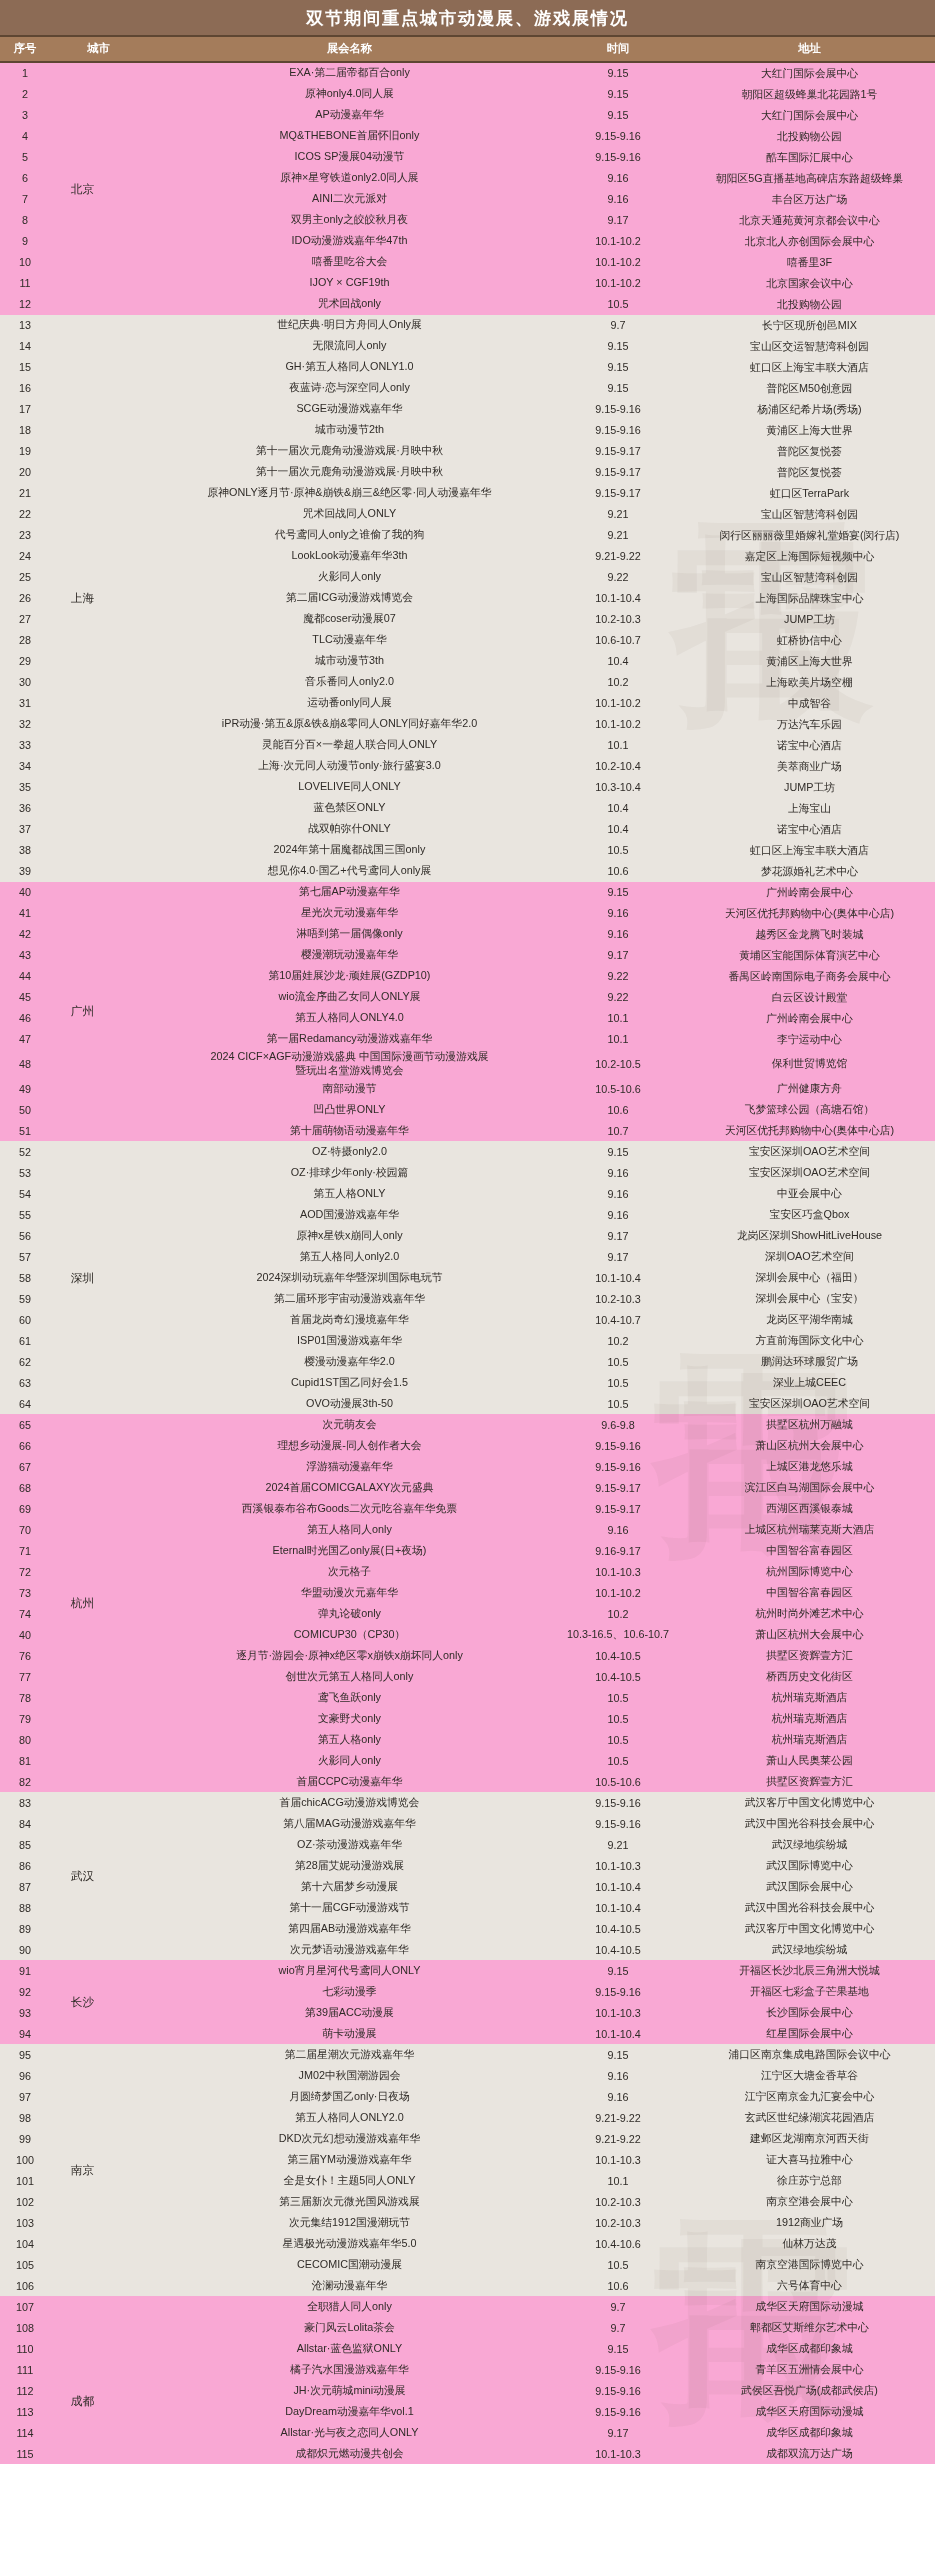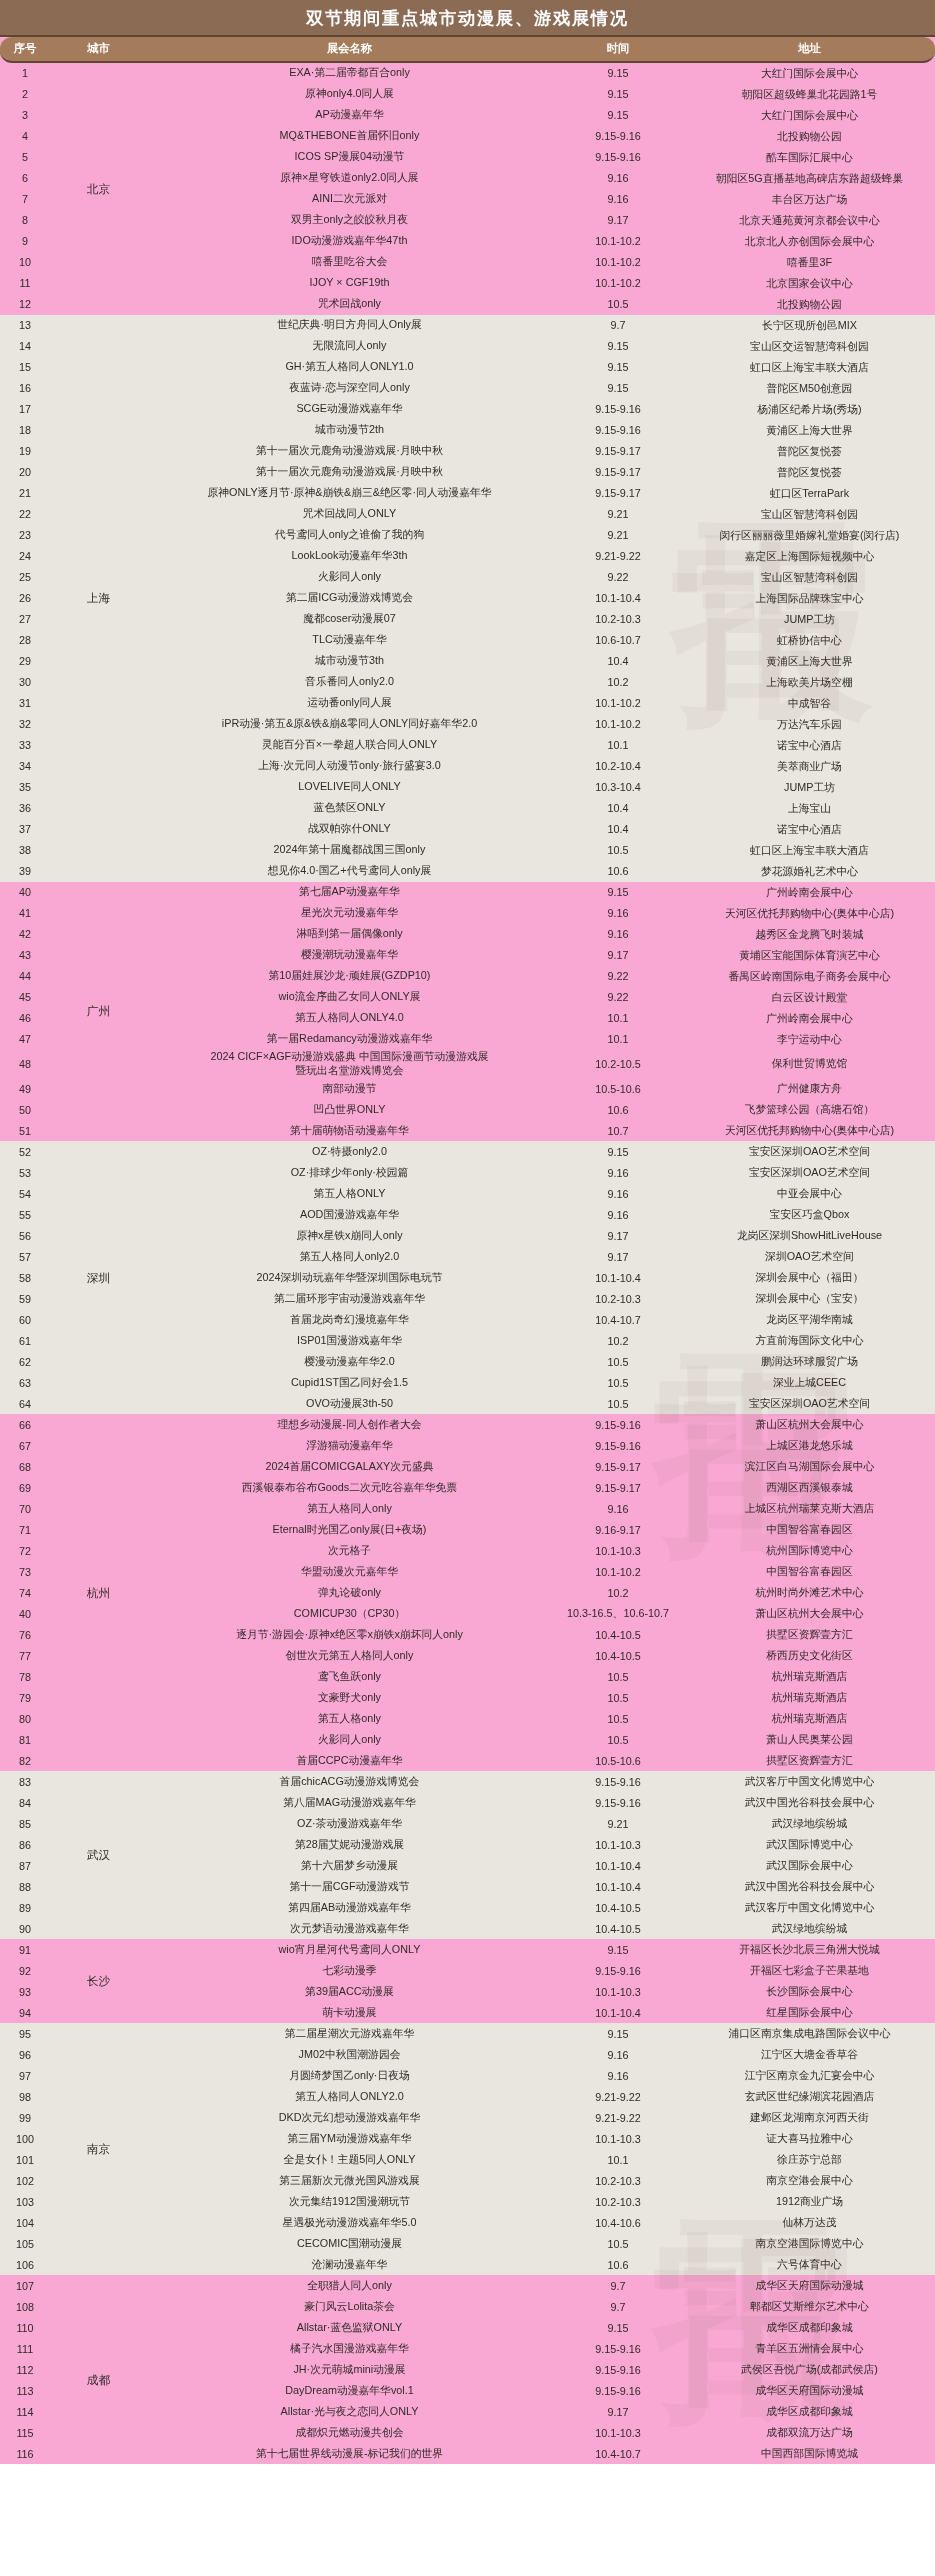--- a/index.html
+++ b/index.html
@@ -12,27 +12,27 @@
   .titlebar{
     background:#8c6b55;color:#ffffff;text-align:center;
     padding:6px 0 5.2px;border-bottom:2.6px solid #5e4632;flex:0 0 auto;
   }
   .title{font-size:17.3px;font-weight:bold;letter-spacing:1.7px;}
   .subtitle{font-size:9.5px;margin-top:3.5px;color:#f3e9df;letter-spacing:0.9px;}
   .thead{
     display:grid;grid-template-columns:50px 97px 405px 132px 1fr;
     background:#a47c5b;color:#ffffff;font-weight:bold;font-size:11.3px;
     border-bottom:2.6px solid #5e4632;height:23.4px;align-items:center;
-    text-align:center;flex:0 0 auto;border-radius:12px;
+    text-align:center;flex:0 0 auto;
   }
   .tbody{flex:1 1 auto;display:flex;flex-direction:column;position:relative;}
   .group{position:relative;flex:0 0 auto;}
   .group.shaded{background:#e9e5df;}
   .city-cell{
-    position:absolute;left:50px;top:50%;transform:translateY(-50%);
+    position:absolute;left:34px;top:50%;transform:translateY(-50%);
     width:97px;text-align:center;font-size:11.7px;color:#2f2b27;z-index:2;
   }
   .row{
     display:grid;grid-template-columns:50px 97px 405px 132px 1fr;
     min-height:21px;align-items:center;text-align:center;
     font-size:10.8px;color:#2f2b27;position:relative;z-index:1;
   }
   .cell{padding:0 2.6px;}
   .cell.name{white-space:pre-line;line-height:1.25;padding:0.9px 7px;}
   .cell.addr{line-height:1.2;}
@@ -520,20 +520,27 @@
           <div class="cell no">64</div>
           <div class="cell cityspace"></div>
           <div class="cell name">OVO动漫展3th-50</div>
           <div class="cell time">10.5</div>
           <div class="cell addr">宝安区深圳OAO艺术空间</div>
         </div>
       </div>
       <div class="group">
         <div class="city-cell">杭州</div>
         <div class="row">
+          <div class="cell no">65</div>
+          <div class="cell cityspace"></div>
+          <div class="cell name">次元萌友会</div>
+          <div class="cell time">9.6-9.8</div>
+          <div class="cell addr">拱墅区杭州万融城</div>
+        </div>
+        <div class="row">
           <div class="cell no">66</div>
           <div class="cell cityspace"></div>
           <div class="cell name">理想乡动漫展-同人创作者大会</div>
           <div class="cell time">9.15-9.16</div>
           <div class="cell addr">萧山区杭州大会展中心</div>
         </div>
         <div class="row">
           <div class="cell no">67</div>
           <div class="cell cityspace"></div>
           <div class="cell name">浮游猫动漫嘉年华</div>

